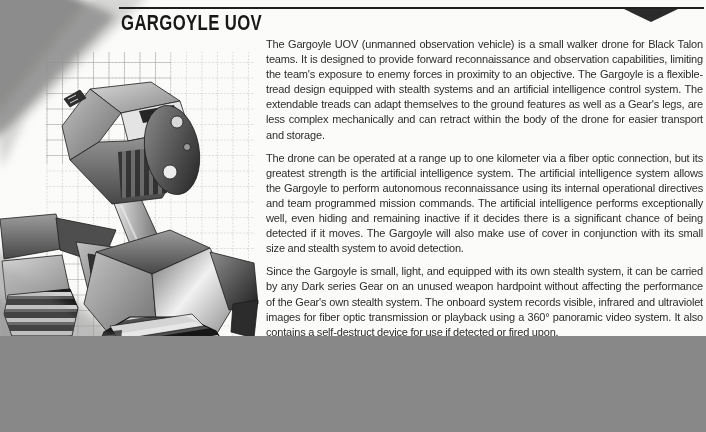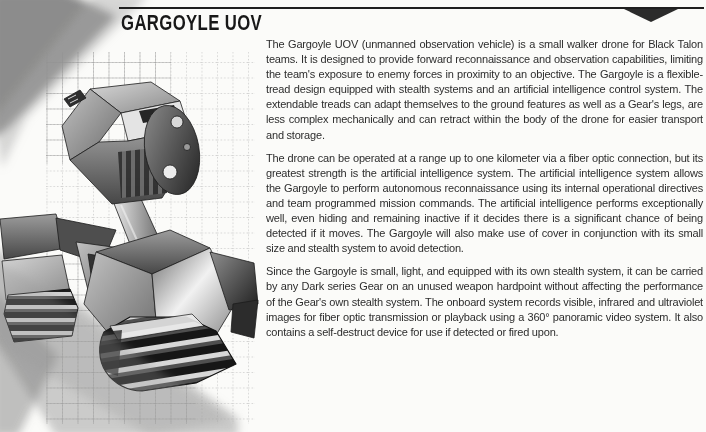--- a/index.html
+++ b/index.html
@@ -1,20 +1,20 @@
 <!DOCTYPE html>
 <html style="--paper: #fbfbf9; --ink: #2d2d2d; --rule: #1f1f1f; --grid: #949494; --title: #181818;"><head>
 <meta charset="utf-8">
 <style>
   :root{
     --paper:#fbfbf9; --ink:#2d2d2d; --rule:#1f1f1f; --grid:#949494; --title:#181818;
   }
   html,body{margin:0;padding:0;background:#888;}
   .page{
-    position:relative; width:706px; height:432px; background:var(--paper);
+    position:relative; width:706px; height:336px; background:var(--paper);
     overflow:hidden; font-family:"Liberation Sans",sans-serif;
   }
   .illustration{position:absolute; left:0; top:0;}
   .header-rule{position:absolute; left:119px; top:7px; width:585px; height:2px; background:var(--rule);}
   .tri-marker{
     position:absolute; left:624px; top:9px; width:54px; height:13px; background:#2b2b2b;
     clip-path:polygon(0 0,100% 0,50% 100%);
   }
   .page-title{
     position:absolute; left:121px; top:10px; margin:0;

